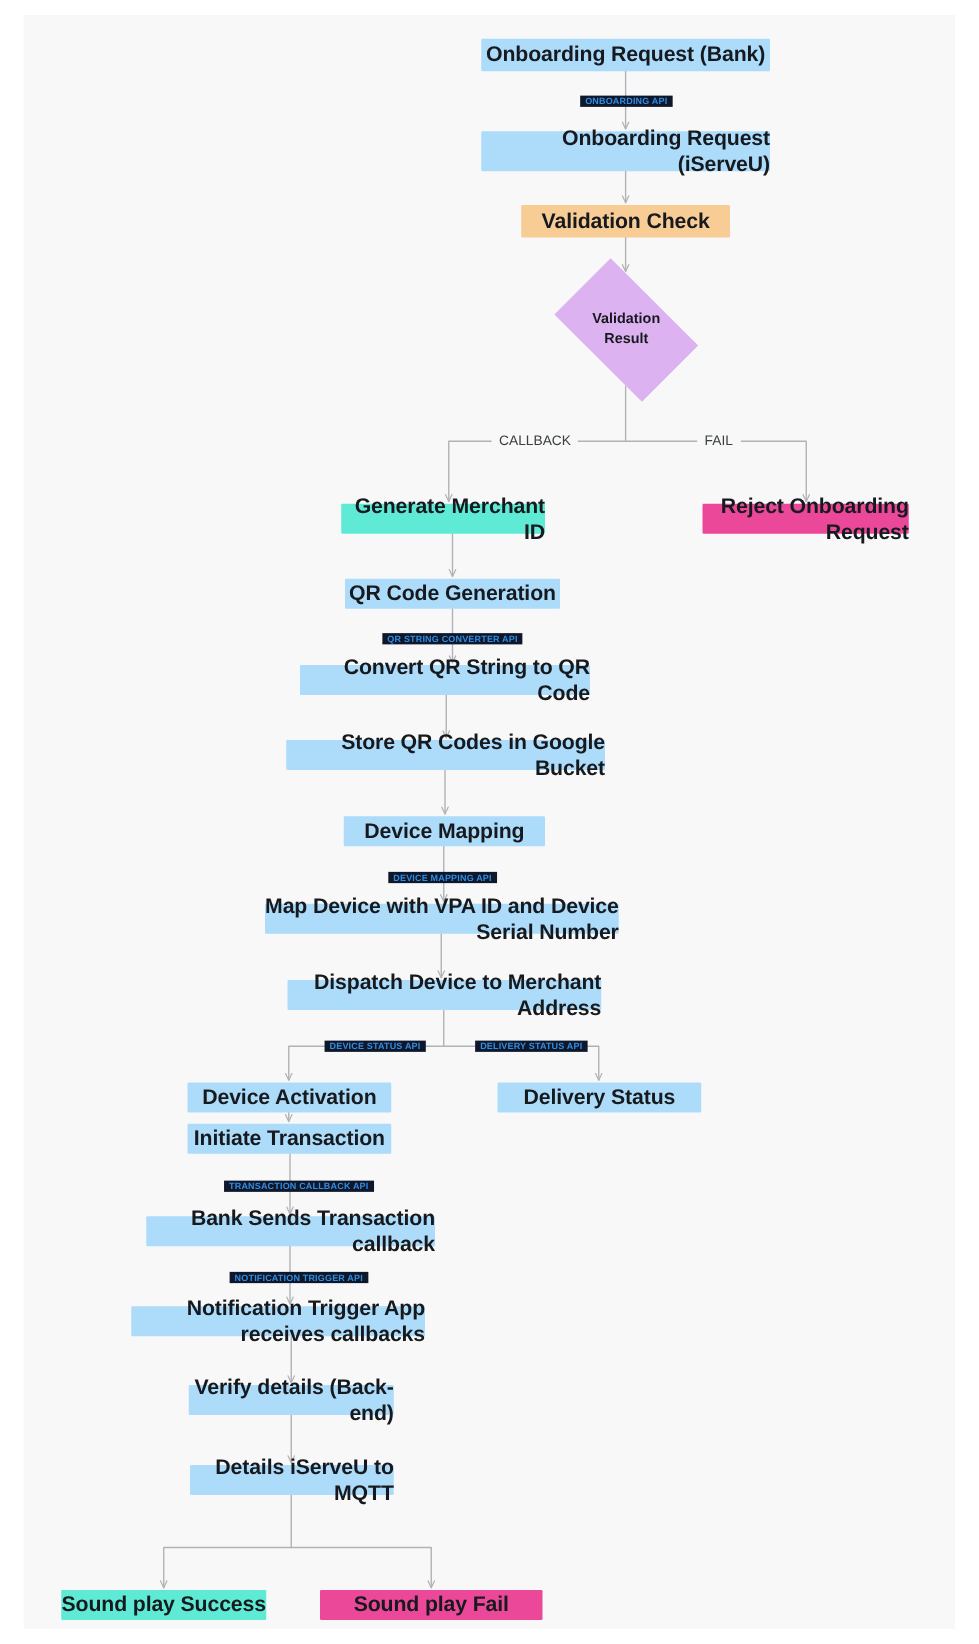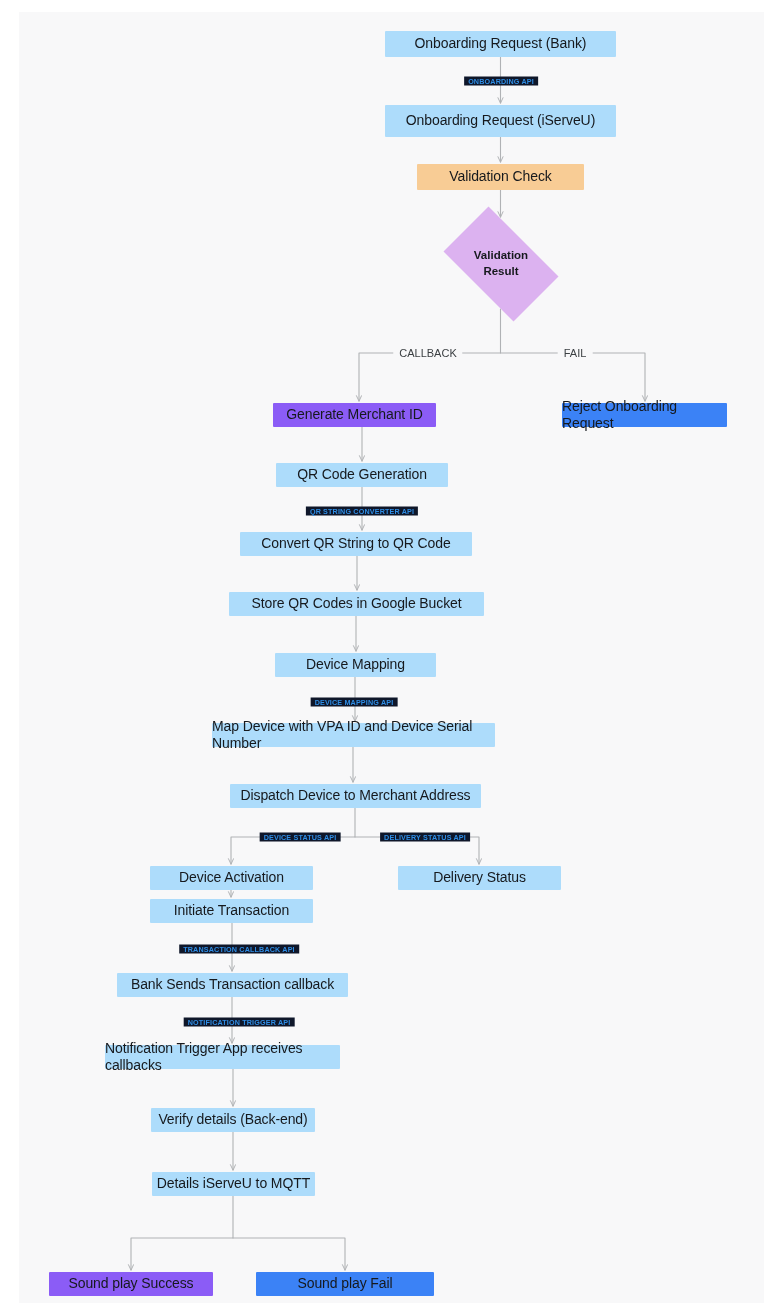--- a/index.html
+++ b/index.html
@@ -30,32 +30,32 @@
     width: 783px;
     height: 1315px;
     pointer-events: none;
   }
   .node {
     position: absolute;
     box-sizing: border-box;
     display: flex;
     align-items: center;
     justify-content: center;
-    text-align: left;
-    font-weight: normal;
-    font-size: 14px;
+    text-align: right;
+    font-weight: bold;
+    font-size: 17px;
     letter-spacing: -0.1px;
     color: #16191d;
     line-height: 1.25;
     border-radius: 1px;
   }
   .node.blue     { background: #addcfb; }
   .node.orange   { background: #f8cc95; }
-  .node.green    { background: #8b5cf6; }
-  .node.red      { background: #3b82f6; }
+  .node.green    { background: #5eead4; }
+  .node.red      { background: #ec4899; }
   .diamond-wrap {
     position: absolute;
   }
   .diamond-shape {
     position: absolute;
     left: 0; top: 0;
     width: 100%; height: 100%;
     background: #dcb2f0;
     transform: rotate(45deg) scale(0.707);
     transform-origin: center center;

